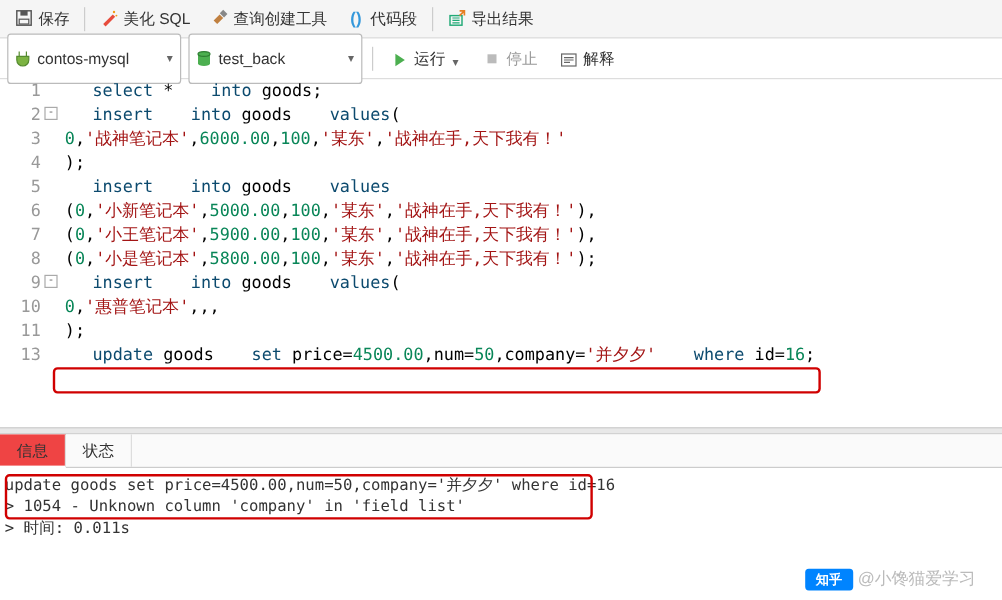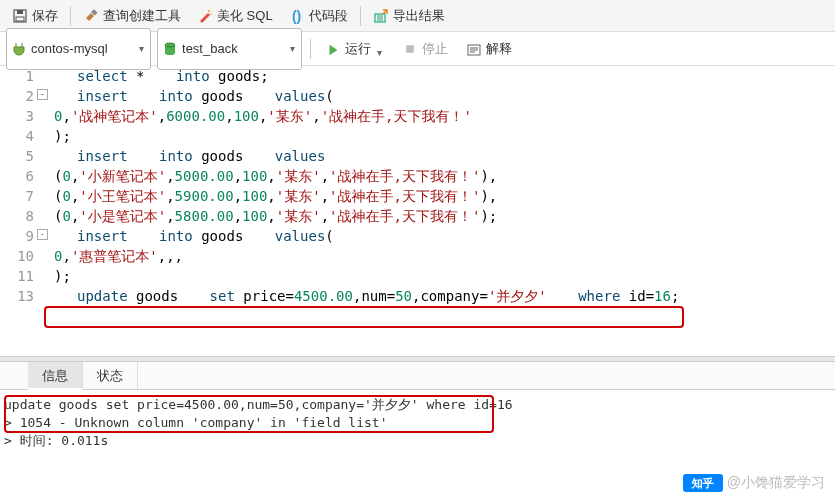--- a/index.html
+++ b/index.html
@@ -1,18 +1,18 @@
 <!DOCTYPE html>
 <html><head>
 <meta charset="utf-8">
 <style>
 * { margin: 0; padding: 0; box-sizing: border-box; }
 body { font-family: "Microsoft YaHei", Arial, sans-serif; font-size: 13px; color: #333; background: #fff; width: 835px; height: 500px; overflow: hidden; position: relative; }
 .toolbar { height: 32px; background: #f5f5f5; border-bottom: 1px solid #ddd; display: flex; align-items: center; padding: 0 6px; gap: 4px; }
-.tb-btn { display: flex; align-items: center; gap: 4px; padding: 3px 6px; cursor: pointer; font-size: 13px; }
+.tb-btn { display: flex; gap: 4px; padding: 3px 6px; cursor: pointer; font-size: 13px; }
 .tb-sep { width: 1px; height: 20px; background: #ccc; margin: 0 2px; }
 .icon { width: 16px; height: 16px; display: inline-flex; align-items: center; justify-content: center; }
 .conn-bar { height: 34px; border-bottom: 1px solid #ddd; display: flex; align-items: center; padding: 0 6px; gap: 6px; }
 .dd { display: flex; align-items: center; border: 1px solid #bbb; border-radius: 3px; height: 42px; padding: 0 4px; background: #fff; cursor: pointer; }
 .dd-text { padding: 0 4px; min-width: 110px; }
 .dd-arrow { font-size: 10px; color: #666; padding: 0 2px; }
 .run-btn { display: flex; align-items: flex-end; gap: 4px; padding: 3px 6px; cursor: pointer; }
 .stop-btn { display: flex; align-items: center; gap: 4px; padding: 3px 6px; color: #999; }
 .editor { position: relative; height: 290px; overflow: hidden; }
 .code-area { font-family: Consolas, monospace; font-size: 14px; line-height: 20px; }
@@ -23,60 +23,60 @@
 .kw { color: #0c4a6e; margin-left: 23px; }
 .star { color: #000; }
 .ident { color: #000; }
 .num { color: #098658; }
 .str { color: #a31515; }
 .punc { color: #000; }
 .hl-box1 { position: absolute; border: 2px solid #d00000; border-radius: 4px; left: 44px; top: 240px; width: 640px; height: 22px; pointer-events: none; }
 .splitter { height: 6px; background: #e8e8e8; border-top: 1px solid #ccc; border-bottom: 1px solid #ccc; cursor: row-resize; }
 .tabs { height: 28px; display: flex; border-bottom: 1px solid #ccc; background: #fafafa; }
 .tab { padding: 5px 14px; cursor: pointer; font-size: 13px; border-right: 1px solid #ddd; }
-.tab.active { background: #e5e5e5; border-bottom: 2px solid #fff; margin-bottom: -1px; margin-left: 28px; }
+.tab.active { background: #ef4444; border-bottom: 2px solid #fff; margin-bottom: -1px; }
 .output { font-family: Consolas, monospace; font-size: 13px; line-height: 18px; padding: 6px 4px; position: relative; }
 .out-line { white-space: pre; }
 .hl-box2 { position: absolute; border: 2px solid #d00000; border-radius: 4px; left: 4px; top: 5px; width: 490px; height: 38px; pointer-events: none; }
-.watermark { position: absolute; right: 10px; bottom: 8px; color: #bbb; font-size: 14px; display: flex; align-items: center; gap: 4px; }
+.watermark { position: absolute; right: 22px; bottom: 8px; color: #bbb; font-size: 14px; display: flex; align-items: center; gap: 4px; }
 .zhihu { width: 40px; height: 18px; background: #0084ff; color: #fff; font-size: 11px; display: inline-flex; align-items: center; justify-content: center; border-radius: 3px; font-weight: bold; }
 </style>
 </head>
 <body>
 
 <div class="toolbar">
   <div class="tb-btn">
     <span class="icon">
         <svg viewBox="0 0 16 16" width="16" height="16">
           <rect x="2" y="2" width="12" height="12" fill="none" stroke="#555" stroke-width="1.2"></rect>
           <rect x="5" y="2" width="6" height="4" fill="#555"></rect>
           <rect x="4" y="9" width="8" height="4" fill="none" stroke="#555"></rect>
         </svg>
       </span>
     <span>保存</span>
   </div>
   <div class="tb-sep"></div>
   <div class="tb-btn">
     <span class="icon">
         <svg viewBox="0 0 16 16" width="16" height="16">
-          <path d="M3 10 L8 5 L11 8 L6 13 Z" fill="#c08040"></path>
-          <rect x="9" y="2" width="5" height="4" fill="#888" transform="rotate(45 11 4)"></rect>
-        </svg>
-      </span>
-    <span>查询创建工具</span>
-  </div>
-  <div class="tb-btn">
-    <span class="icon">
-        <svg viewBox="0 0 16 16" width="16" height="16">
           <path d="M3 13 L11 5 L13 7 L5 15 Z" fill="#e74c3c"></path>
           <circle cx="12" cy="3" r="1" fill="#f39c12"></circle>
           <circle cx="14" cy="6" r="0.8" fill="#f39c12"></circle>
         </svg>
       </span>
     <span>美化 SQL</span>
+  </div>
+  <div class="tb-btn">
+    <span class="icon">
+        <svg viewBox="0 0 16 16" width="16" height="16">
+          <path d="M3 10 L8 5 L11 8 L6 13 Z" fill="#c08040"></path>
+          <rect x="9" y="2" width="5" height="4" fill="#888" transform="rotate(45 11 4)"></rect>
+        </svg>
+      </span>
+    <span>查询创建工具</span>
   </div>
   <div class="tb-btn">
     <span class="icon" style="color:#3498db;font-weight:bold;font-size:14px">()</span>
     <span>代码段</span>
   </div>
   <div class="tb-sep"></div>
   <div class="tb-btn">
     <span class="icon">
         <svg viewBox="0 0 16 16" width="16" height="16">
           <rect x="2" y="6" width="10" height="8" fill="none" stroke="#2a7" stroke-width="1.2"></rect>

